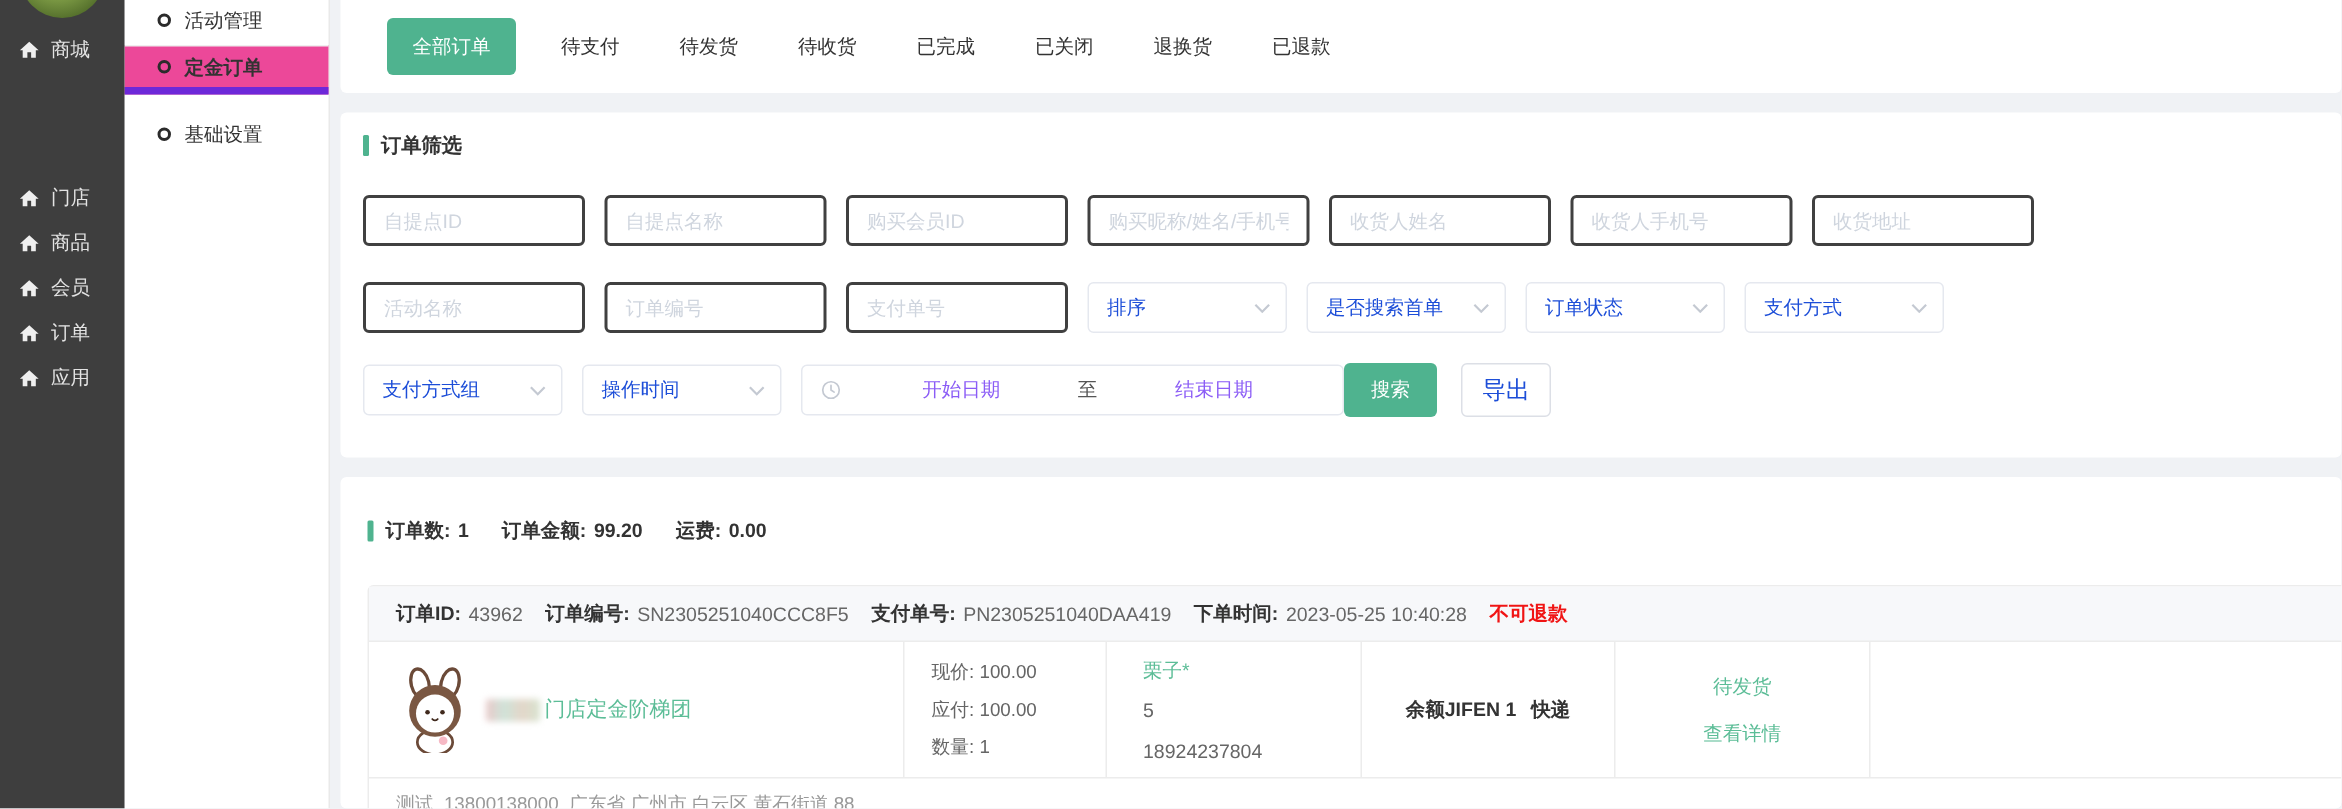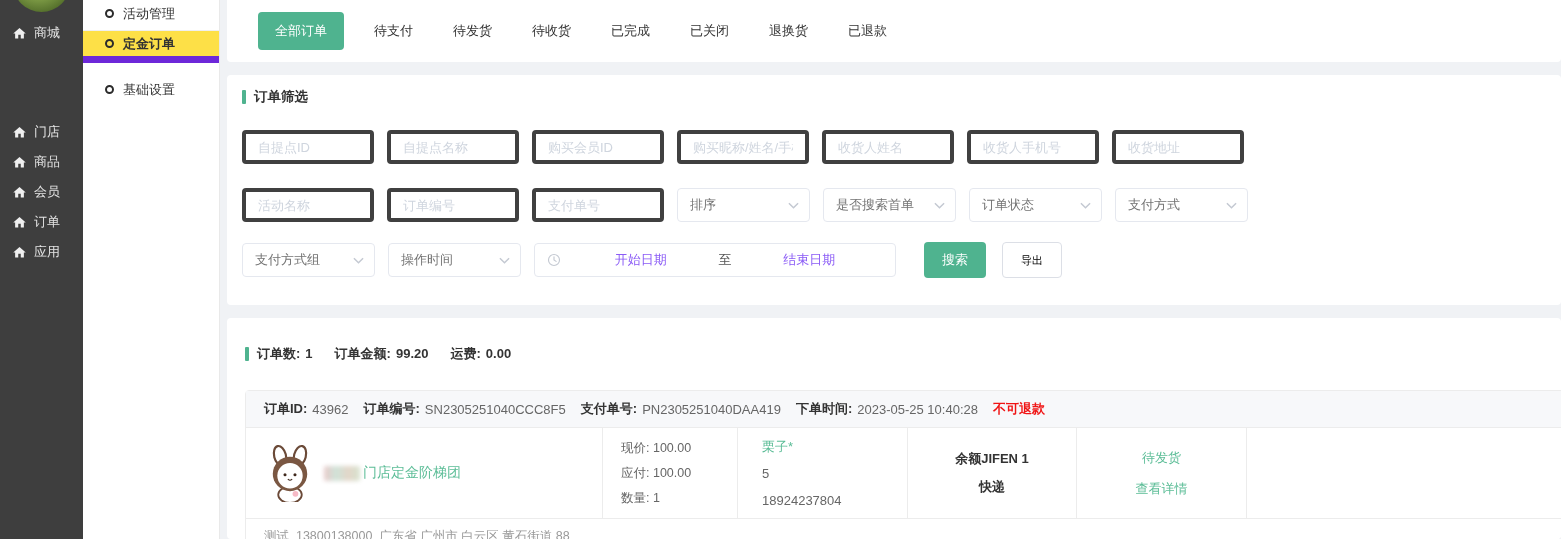--- a/index.html
+++ b/index.html
@@ -16,55 +16,55 @@
   .snav-item.gap { margin-top:69px; }
   .snav-item + .snav-item:not(.gap) { margin-top:0; }
   .home-ic { width:15px; height:15px; margin-right:7px; color:#efefef; flex-shrink:0; }
 
   
   .submenu { width:137px; flex-shrink:0; background:#fff; border-right:1px solid #e9e9e9; }
   .sub-item { height:33px; display:flex; align-items:center; padding-left:22px;
               font-size:13px; color:#333; cursor:pointer; white-space:nowrap; }
   .sub-item:first-child { margin-top:-3px; }
   .sub-item.last { margin-top:10px; }
-  .sub-item.active { background:#fde047; font-weight:bold; border-top:1px solid #efefef; border-bottom:7px solid #6d28d9; }
+  .sub-item.active { background:#ec4899; font-weight:bold; border-top:1px solid #efefef; border-bottom:5px solid #6d28d9; }
   .circ { width:9px; height:9px; border:2px solid #2b2b2b; border-radius:50%; margin-right:9px; flex-shrink:0; }
 
   
   .main { flex:1; min-width:0; padding-left:7px; display:flex; flex-direction:column; }
   .panel { background:#fff; border-radius:4px; }
 
   .tabs-panel { height:62px; flex-shrink:0; display:flex; align-items:center;
                 padding-left:15px; margin-bottom:13px; border-radius:0 0 4px 4px; }
   .tab { font-size:13px; color:#333; margin-left:40px; cursor:pointer; white-space:nowrap; }
   .tab.active { margin-left:16px; background:#4fb38f; color:#fff; padding:10px 17px; border-radius:4px; }
   .tab.active + .tab { margin-left:30px; }
 
   .filter-panel { height:230px; flex-shrink:0; padding:13px 15px; margin-bottom:13px; overflow:hidden; }
   .sec-title { display:flex; align-items:center; font-weight:bold; font-size:13.5px; color:#333; }
   .bar { width:4px; height:14px; background:#4fb38f; margin-right:8px; border-radius:1px; flex-shrink:0; }
   .f-row { display:flex; align-items:center; }
   .f-row.r1 { margin-top:24px; } .f-row.r2 { margin-top:24px; } .f-row.r3 { margin-top:20px; }
-  .f-input { width:132px; height:34px; border:4px solid #404040; border-radius:4px; padding:0 12px;
+  .f-input { width:148px; height:34px; border:2px solid #404040; border-radius:4px; padding:0 12px;
              font-size:13px; color:#606266; margin-right:13px; outline:none; background:#fff; }
   .f-input::placeholder { color:#cfd5de; }
   .f-select { width:133px; height:34px; border:1px solid #e5e8ef; border-radius:4px; background:#fff;
               display:flex; align-items:center; justify-content:space-between;
               padding:0 10px 0 12px; margin-right:13px; cursor:pointer; }
-  .f-select .ph { font-size:13px; color:#737373; white-space:nowrap; }
+  .f-select .ph { font-size:13px; color:#1d4ed8; white-space:nowrap; }
   .chev { width:11px; height:7px; stroke:#c4c9d2; fill:none; stroke-width:1.6; flex-shrink:0; }
   .date-box { width:362px; height:34px; border:1px solid #e5e8ef; border-radius:4px; background:#fff;
               display:flex; align-items:center; padding:0 12px; }
   .clock-ic { width:14px; height:14px; stroke:#c4c9d2; fill:none; margin-right:6px; flex-shrink:0; }
   .date-ph { flex:1; text-align:center; font-size:13px; color:#8b5cf6; }
   .date-sep { font-size:13px; color:#555; padding:0 4px; }
-  .btn-search { margin-left:28px; width:62px; height:36px; background:#4fb38f; color:#fff;
+  .btn-search { width:62px; height:36px; background:#4fb38f; color:#fff;
                 border:none; border-radius:4px; font-size:13px; cursor:pointer; }
-  .btn-export { margin-left:16px; width:60px; height:36px; background:#fff; color:#000000;
-                border:1px solid #dcdfe6; border-radius:4px; font-size:11px; cursor:pointer; }
+  .btn-export { margin-left:16px; width:60px; height:36px; background:#fff; color:#1d4ed8;
+                border:1px solid #dcdfe6; border-radius:4px; font-size:16px; cursor:pointer; }
 
   .orders-panel { flex:1; padding:27px 0 0 18px; overflow:hidden; }
   .summary { display:flex; align-items:center; font-size:13px; font-weight:bold; color:#333; }
   .summary .grp { margin-right:22px; white-space:nowrap; }
   .summary .lbl { margin-right:5px; }
 
   .order-card { margin-top:27px; width:1690px; border:1px solid #ececec; border-radius:4px 4px 0 0; background:#fff; }
   .card-header { height:37px; background:#f7f8fa; border-bottom:1px solid #ececec;
                  display:flex; align-items:center; padding:0 18px; font-size:13px; white-space:nowrap; }
   .ch-label { font-weight:bold; color:#333; margin-right:5px; }
@@ -77,21 +77,21 @@
   .cell-product { width:356px; display:flex; align-items:center; padding-left:15px; }
   .avatar { width:58px; height:58px; flex-shrink:0; }
   .p-name { color:#5cbd97; font-size:14px; margin-left:5px; display:flex; align-items:center; white-space:nowrap; }
   .blur-chip { display:inline-block; width:36px; height:15px; margin-right:3px; border-radius:2px;
                background:linear-gradient(90deg,#e9c9c9,#cfe3d8,#e3d6c9,#d7e3cf); filter:blur(2px); }
   .cell-price { width:135px; display:flex; flex-direction:column; justify-content:center;
                 padding-left:18px; font-size:12.5px; color:#666; line-height:25px; white-space:nowrap; }
   .cell-buyer { width:170px; display:flex; flex-direction:column; justify-content:center;
                 padding-left:24px; font-size:13px; color:#666; line-height:27px; white-space:nowrap; }
   .buyer-name { color:#5cbd97; }
-  .cell-delivery { width:169px; display:flex; flex-direction:column; justify-content:center; align-items:center;
+  .cell-delivery { width:169px; display:flex; flex-direction:row; justify-content:center; align-items:center;
                    font-size:13px; font-weight:bold; color:#333; gap:10px; white-space:nowrap; }
   .cell-totals { width:168px; display:flex; flex-direction:column; justify-content:center;
                  padding-left:16px; font-size:12.5px; color:#666; line-height:27px; white-space:nowrap; }
   .cell-totals .val { color:#444; }
   .cell-status { width:170px; display:flex; flex-direction:column; justify-content:center; align-items:center;
                  font-size:13px; color:#5cbd97; gap:13px; white-space:nowrap; }
   .view-detail { cursor:pointer; }
   .cell-extra { flex:1; min-width:150px; }
   .card-address { border-top:1px solid #ececec; padding:9px 18px; font-size:12.5px; color:#999; white-space:pre; }
 </style>

